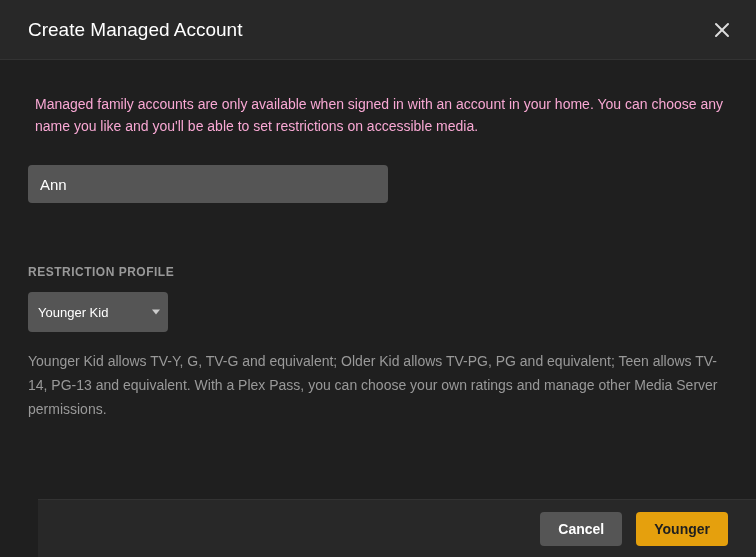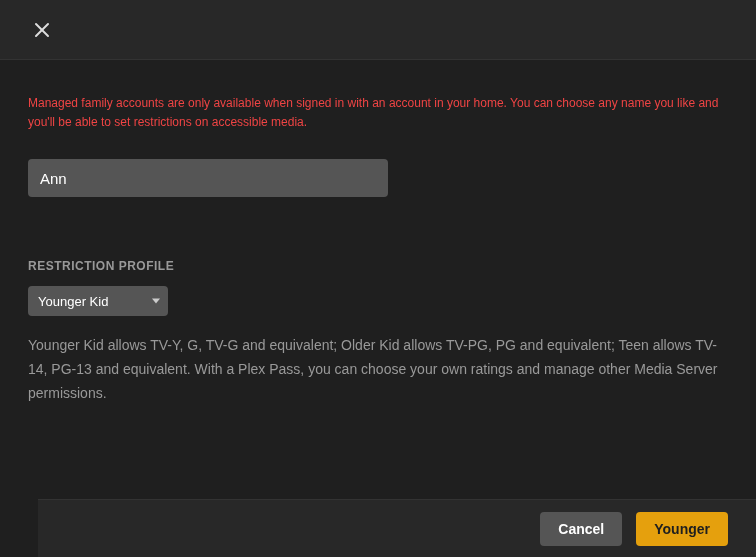--- a/index.html
+++ b/index.html
@@ -40,24 +40,25 @@
     color: #ddd;
   }
   .close-btn svg {
     width: 16px;
     height: 16px;
   }
   .content {
     padding: 34px 28px 0 28px;
   }
   .description {
-    font-size: 12px;
+    font-size: 14px;
     line-height: 1.55;
-    color: #ef4444;
+    color: #f9a8d4;
     margin-bottom: 28px;
+    margin-left: 7px;
   }
   .name-input {
     width: 360px;
     height: 38px;
     background: #555555;
     border: none;
     border-radius: 4px;
     padding: 16px 12px;
     font-size: 15px;
     color: #fff;
@@ -73,21 +74,21 @@
     color: #999999;
     margin-top: 62px;
     margin-bottom: 13px;
   }
   .select-wrap {
     position: relative;
     width: 140px;
   }
   .select {
     width: 100%;
-    height: 30px;
+    height: 40px;
     background: #555555;
     border: none;
     border-radius: 4px;
     padding: 0 28px 0 10px;
     font-size: 13px;
     color: #fff;
     outline: none;
     appearance: none;
     -webkit-appearance: none;
     cursor: pointer;
@@ -146,20 +147,21 @@
   }
   .btn-continue {
     background: #e5a00d;
     color: #1f1f1f;
   }
 </style>
 </head>
 <body>
 
 <div class="header">
+  <div class="title">Create Managed Account</div>
   <div class="close-btn">
     <svg viewBox="0 0 16 16" fill="none" stroke="currentColor" stroke-width="2" stroke-linecap="round">
       <line x1="2" y1="2" x2="14" y2="14"></line>
       <line x1="14" y1="2" x2="2" y2="14"></line>
     </svg>
   </div>
 </div>
 
 <div class="content">
   <p class="description">Managed family accounts are only available when signed in with an account in your home. You can choose any name you like and you'll be able to set restrictions on accessible media.</p>

